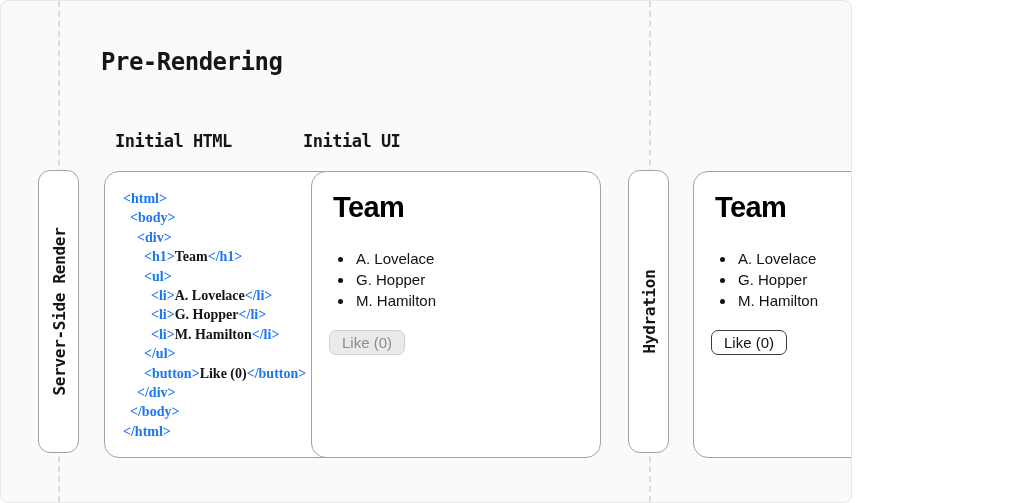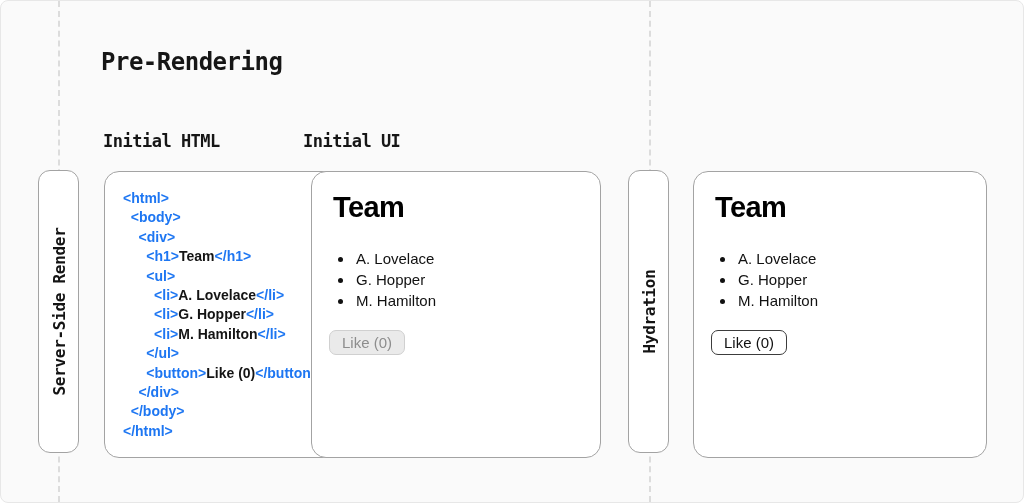--- a/index.html
+++ b/index.html
@@ -11,21 +11,21 @@
     --code-tag-blue:#1d76f2;
     --code-text:#141414;
     --disabled-button-bg:#eaeaea;
     --disabled-button-border:#d0d0d0;
     --disabled-button-text:#8d8d8d;
     --enabled-button-border:#3c3c3c;
   }
   *{box-sizing:border-box;margin:0;padding:0;}
   body{margin:0;background:#fff;font-family:"Liberation Sans",sans-serif;}
   .frame{
-    position:relative;width:1024px;height:503px;overflow:hidden;
+    position:relative;width:852px;height:503px;overflow:hidden;
     background:var(--background);
     border:1px solid var(--frame-border);
     border-radius:8px;
   }
   .dashed-line{
     position:absolute;top:0;bottom:0;width:0;
     border-left:2px dashed var(--dashed-line);
     z-index:0;
   }
   .diagram-title{
@@ -33,21 +33,21 @@
     font-family:"DejaVu Sans Mono","Liberation Mono",monospace;
     font-size:24px;font-weight:600;color:var(--text-dark);
     letter-spacing:-0.5px;white-space:nowrap;
   }
   .col-label{
     position:absolute;top:130px;
     font-family:"DejaVu Sans Mono","Liberation Mono",monospace;
     font-size:17px;font-weight:700;color:var(--text-dark);
     letter-spacing:-0.5px;white-space:nowrap;
   }
-  .label-initial-html{left:102px;}
+  .label-initial-html{left:114px;}
   .label-initial-ui{left:302px;}
   .label-interactive-ui{left:694px;}
 
   .stage-pill{
     position:absolute;top:169px;width:41px;height:283px;
     background:#fff;border:1px solid var(--card-border);border-radius:12px;
     display:flex;align-items:center;justify-content:center;
     z-index:2;
   }
   .stage-pill span{
@@ -58,21 +58,21 @@
   }
   .pill-ssr{left:37px;}
   .pill-hydration{left:627px;}
 
   .card{
     position:absolute;top:170px;height:287px;
     background:#fff;border:1px solid var(--card-border);border-radius:15px;
   }
   .code-card{left:103px;width:368px;z-index:1;overflow:hidden;padding:17px 0 0 18px;}
   .code-block{
-    font-family:Liberation Sans, sans-serif;
+    font-family:Liberation Serif, serif;
     font-size:14px;font-weight:600;line-height:19.4px;
     white-space:pre;color:var(--code-text);
   }
   .code-line .tag{color:var(--code-tag-blue);}
   .code-line .txt{color:var(--code-text);}
 
   .ui-card{z-index:3;padding:20px 0 0 21px;}
   .card-initial-ui{left:310px;width:290px;}
   .card-interactive-ui{left:692px;width:294px;}
   .ui-heading{

